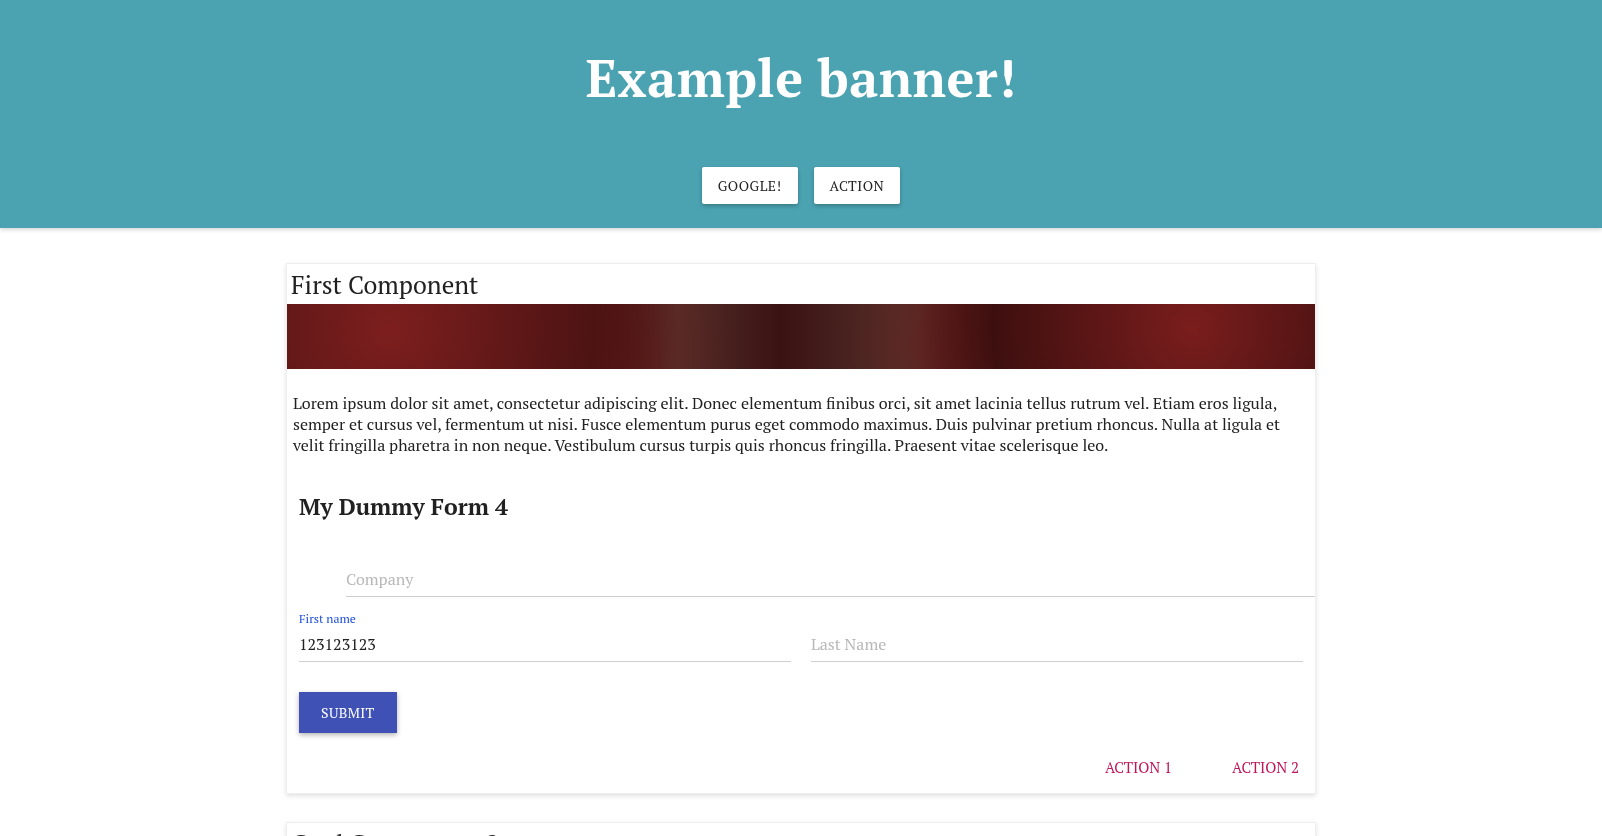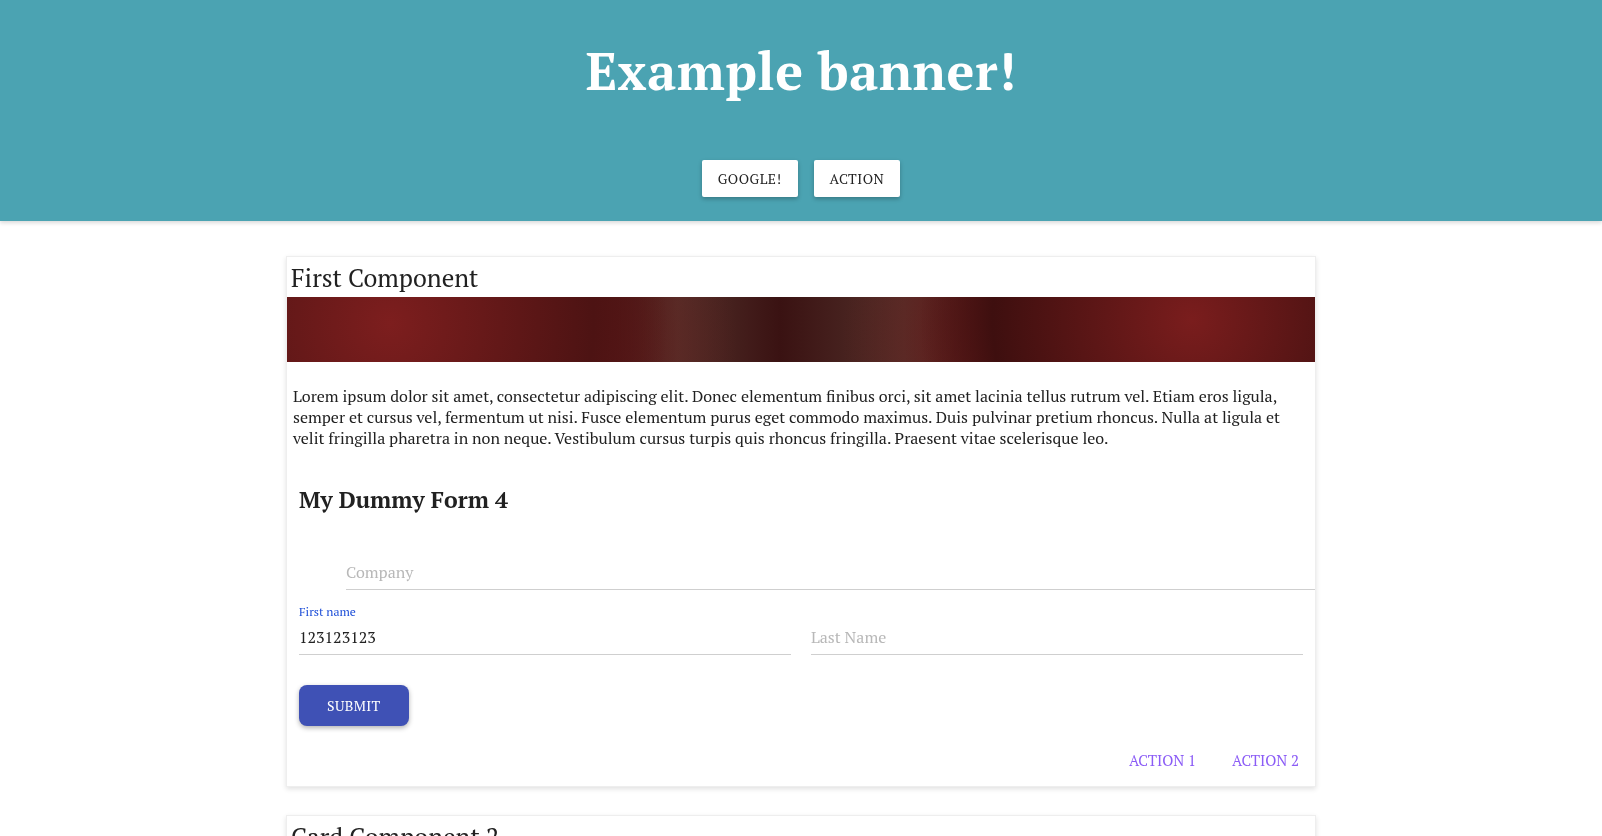--- a/index.html
+++ b/index.html
@@ -14,21 +14,21 @@
 
   
   .banner {
     background: #4ba3b2;
     color: #ffffff;
     text-align: center;
     padding: 35px 20px 20px 20px;
     box-shadow: 0 2px 4px rgba(0,0,0,0.15);
   }
   .banner h1 {
-    margin: 1px 0 55px 0;
+    margin: 8px 0 55px 0;
     font-size: 52px;
     font-weight: 700;
     letter-spacing: 0.5px;
   }
   .banner-buttons {
     display: flex;
     justify-content: center;
     gap: 16px;
     padding-bottom: 4px;
   }
@@ -123,40 +123,41 @@
     position: absolute;
     top: -16px;
     left: 0;
     font-size: 12px;
     color: #1d4ed8;
   }
   .btn-submit {
     background: #3f51b5;
     color: #ffffff;
     border: none;
-    padding: 11px 28px;
+    padding: 11px 22px;
     font-family: inherit;
     font-size: 14px;
-    border-radius: 8px;
+    border-radius: 0;
     cursor: pointer;
     box-shadow: 0 2px 5px rgba(0,0,0,0.3);
     letter-spacing: 0.4px;
   }
 
   
   .card-actions {
     display: flex;
     justify-content: flex-end;
     gap: 36px;
     padding: 4px 16px 16px 16px;
     font-size: 15px;
   }
   .card-action-link {
-    color: #8b5cf6;
+    color: #be185d;
     cursor: pointer;
+    margin-left: 24px;
   }
 </style>
 </head>
 <body>
 
 <div class="banner">
   <h1>Example banner!</h1>
   <div class="banner-buttons">
     <button class="btn-white">GOOGLE!</button>
     <button class="btn-white">ACTION</button>

